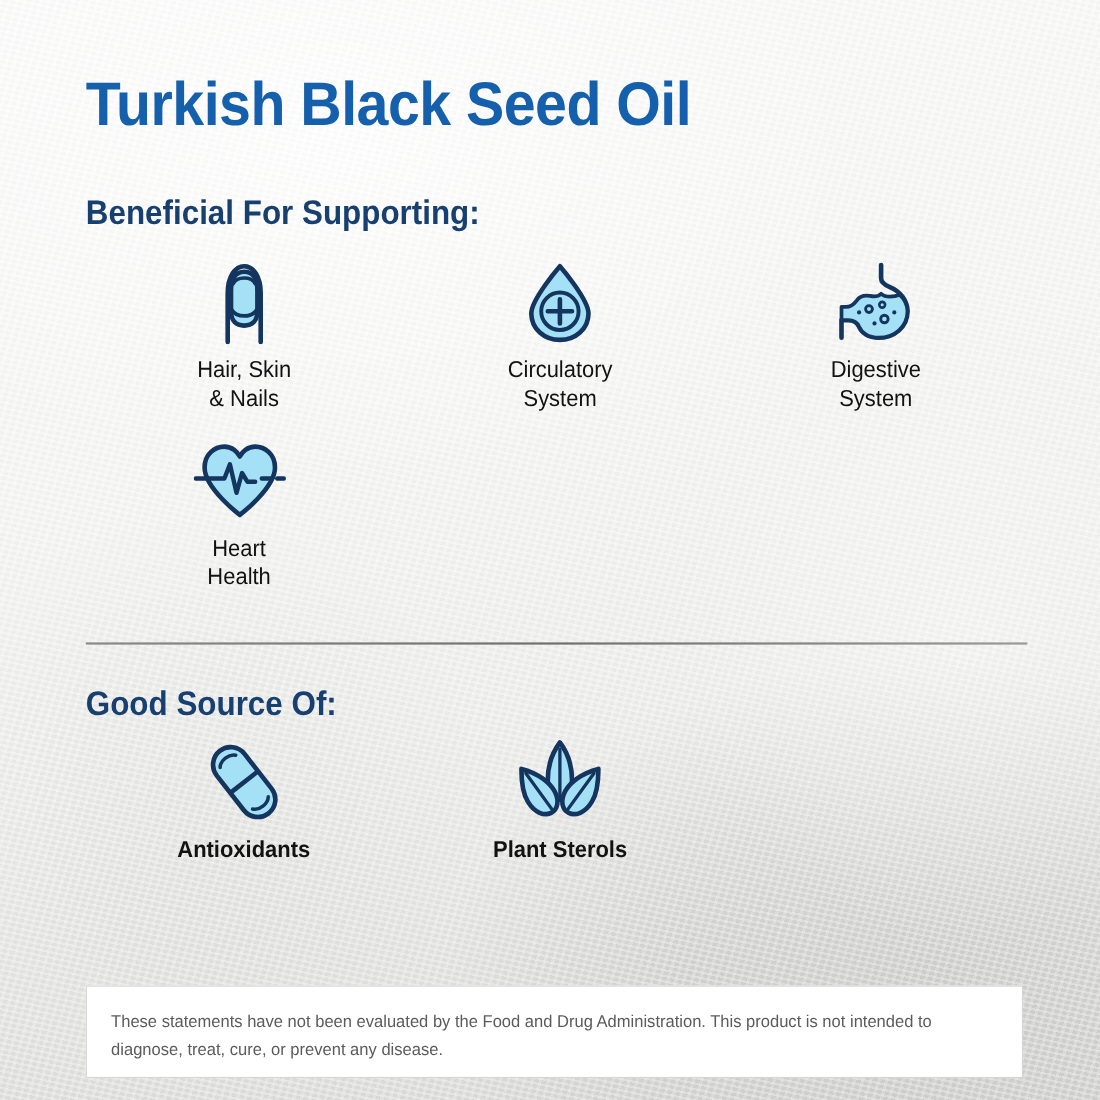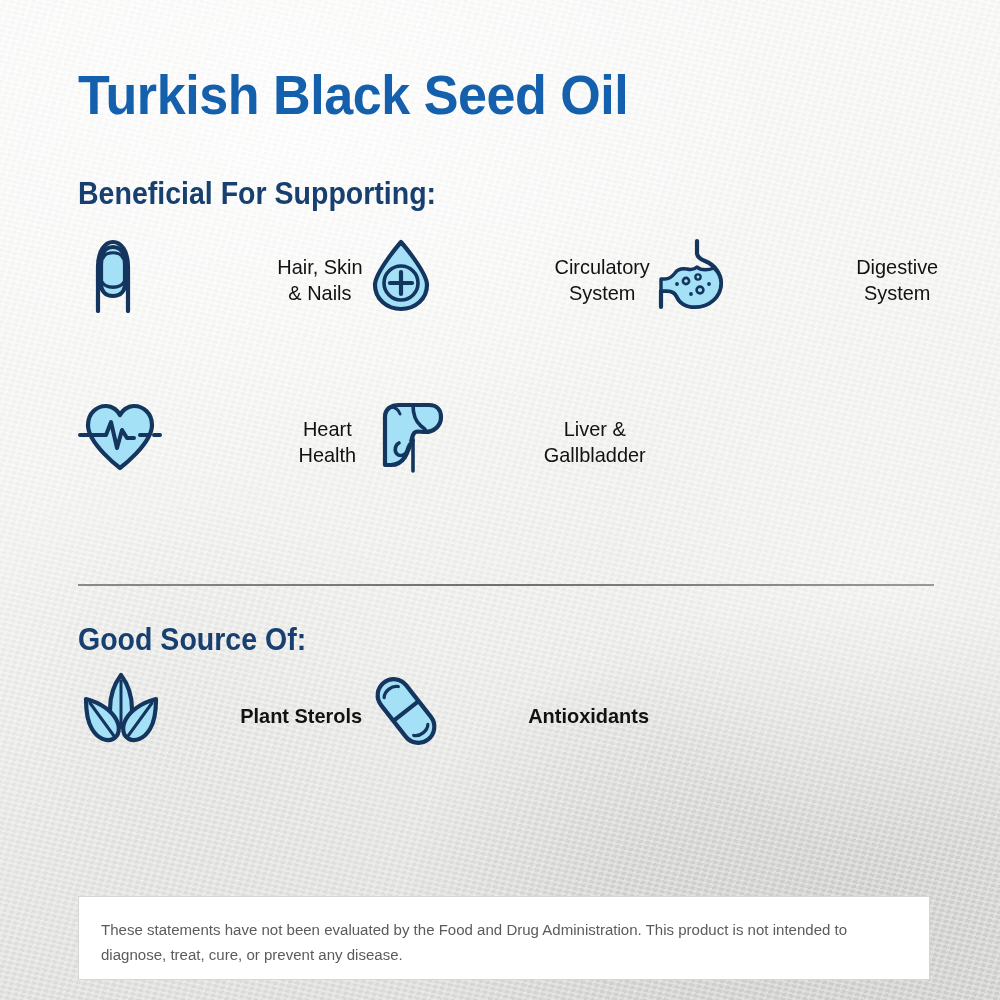--- a/index.html
+++ b/index.html
@@ -61,21 +61,21 @@
 
   .grid {
     position:absolute; left:78px; width:862px;
     display:grid; grid-template-columns:repeat(3, 1fr);
   }
   #grid-benefits-r1 { top:236px; }
   #grid-benefits-r2 { top:398px;gap:12px; }
   #grid-source      { top:672px; }
 
   .cell {
-    display:flex; flex-direction:row;
+    display:flex; flex-direction:column;
     align-items:center; justify-content:space-between;
   }
   .icon-wrap { height:78px; display:flex; align-items:center; justify-content:center; }
   .cell-label {
     margin-top:10px;
     text-align:center;
     color:#121212;
     font-size:21px; line-height:26px;
     font-family:"Liberation Sans Narrow","Liberation Sans", sans-serif;
     transform:scaleX(0.95);
@@ -166,74 +166,60 @@
             <path d="M42 68 C42 68 10 44 10 25 C10 13 19 6 28 6 C35 6 40 11 42 15 C44 11 49 6 56 6 C65 6 74 13 74 25 C74 44 42 68 42 68 Z" fill="#a4e1f6" stroke="#13355e" stroke-width="4.2" stroke-linejoin="round"></path>
             <path d="M2 35 L22 35 L28 35 L33 22 L39 48 L44 30 L49 38 L56 38" fill="none" stroke="#13355e" stroke-width="4" stroke-linecap="round" stroke-linejoin="round"></path>
             <path d="M62 35 L70 35" stroke="#13355e" stroke-width="4" stroke-linecap="round"></path>
             <path d="M76 35 L82 35" stroke="#13355e" stroke-width="4" stroke-linecap="round"></path>
           </svg>
         </div>
         <div class="cell-label">Heart
 Health</div>
       </div>
 
-      <div class="cell">
-        <div class="icon-wrap">
-          <svg width="80" height="76" viewBox="0 0 80 76">
-            <path d="M16 18 C16 10 22 6 30 6 L60 6 C68 6 72 11 72 18 C72 27 65 33 56 33 C50 33 46 31 44 36
-                     C42 42 40 52 36 58 C32 64 26 66 22 66 L16 66 Z" fill="#a4e1f6" stroke="#13355e" stroke-width="4.2" stroke-linejoin="round"></path>
-            <path d="M44 6 C44 14 46 22 52 27 C56 30 58 32 56 33" fill="none" stroke="#13355e" stroke-width="3.6" stroke-linecap="round"></path>
-            <path d="M22 8 C26 8 30 11 31 15" fill="none" stroke="#13355e" stroke-width="3" stroke-linecap="round"></path>
-            <path d="M30 44 C26 46 25 52 28 55 C31 58 37 56 38 52 C39 48 41 44 44 42" fill="#a4e1f6" stroke="#13355e" stroke-width="3.6" stroke-linejoin="round" stroke-linecap="round"></path>
-            <path d="M44 40 L44 72" fill="none" stroke="#13355e" stroke-width="3.6" stroke-linecap="round"></path>
-          </svg>
-        </div>
-        <div class="cell-label">Liver &amp;
-Gallbladder</div>
-      </div>
 
       <div class="cell"></div>
     </div>
 
     <div class="divider"></div>
 
     <div class="section-head" id="head-source">Good Source Of:</div>
 
     <div class="grid" id="grid-source">
-
-      <div class="cell">
-        <div class="icon-wrap">
-          <svg width="86" height="80" viewBox="0 0 86 80">
-            <path d="M43 4 C52 16 54 30 54 38 C54 49 49 56 43 56 C37 56 32 49 32 38 C32 30 34 16 43 4 Z" fill="#a4e1f6" stroke="#13355e" stroke-width="4.2" stroke-linejoin="round"></path>
-            <path d="M43 10 L43 54" stroke="#13355e" stroke-width="3" stroke-linecap="round"></path>
-
-            <path d="M8 28 C24 32 34 41 38 48 C43 57 41 65 35 68 C29 71 20 68 14 58 C9 50 8 38 8 28 Z" fill="#a4e1f6" stroke="#13355e" stroke-width="4.2" stroke-linejoin="round"></path>
-            <path d="M12 32 L36 65" stroke="#13355e" stroke-width="3" stroke-linecap="round"></path>
-
-            <path d="M78 28 C62 32 52 41 48 48 C43 57 45 65 51 68 C57 71 66 68 72 58 C77 50 78 38 78 28 Z" fill="#a4e1f6" stroke="#13355e" stroke-width="4.2" stroke-linejoin="round"></path>
-            <path d="M74 32 L50 65" stroke="#13355e" stroke-width="3" stroke-linecap="round"></path>
-          </svg>
-        </div>
-        <div class="cell-label bold">Plant Sterols</div>
-      </div>
 
       <div class="cell">
         <div class="icon-wrap">
           <svg width="82" height="80" viewBox="0 0 82 80">
             <g transform="rotate(-38 41 40)">
               <rect x="25" y="4" width="32" height="72" rx="16" ry="16" fill="#a4e1f6" stroke="#13355e" stroke-width="4.2"></rect>
               <path d="M25 40 L57 40" stroke="#13355e" stroke-width="4.2"></path>
               <path d="M32 16 C36 11 46 11 50 16" fill="none" stroke="#13355e" stroke-width="3.2" stroke-linecap="round"></path>
               <path d="M32 64 C36 69 46 69 50 64" fill="none" stroke="#13355e" stroke-width="3.2" stroke-linecap="round"></path>
             </g>
           </svg>
         </div>
         <div class="cell-label bold">Antioxidants</div>
       </div>
 
+      <div class="cell">
+        <div class="icon-wrap">
+          <svg width="86" height="80" viewBox="0 0 86 80">
+            <path d="M43 4 C52 16 54 30 54 38 C54 49 49 56 43 56 C37 56 32 49 32 38 C32 30 34 16 43 4 Z" fill="#a4e1f6" stroke="#13355e" stroke-width="4.2" stroke-linejoin="round"></path>
+            <path d="M43 10 L43 54" stroke="#13355e" stroke-width="3" stroke-linecap="round"></path>
+
+            <path d="M8 28 C24 32 34 41 38 48 C43 57 41 65 35 68 C29 71 20 68 14 58 C9 50 8 38 8 28 Z" fill="#a4e1f6" stroke="#13355e" stroke-width="4.2" stroke-linejoin="round"></path>
+            <path d="M12 32 L36 65" stroke="#13355e" stroke-width="3" stroke-linecap="round"></path>
+
+            <path d="M78 28 C62 32 52 41 48 48 C43 57 45 65 51 68 C57 71 66 68 72 58 C77 50 78 38 78 28 Z" fill="#a4e1f6" stroke="#13355e" stroke-width="4.2" stroke-linejoin="round"></path>
+            <path d="M74 32 L50 65" stroke="#13355e" stroke-width="3" stroke-linecap="round"></path>
+          </svg>
+        </div>
+        <div class="cell-label bold">Plant Sterols</div>
+      </div>
+
     </div>
 
     <div class="disclaimer">
       <p>These statements have not been evaluated by the Food and Drug Administration. This product is not intended to diagnose, treat, cure, or prevent any disease.</p>
     </div>
 
   </div>
 </div>
 
 </body></html>

